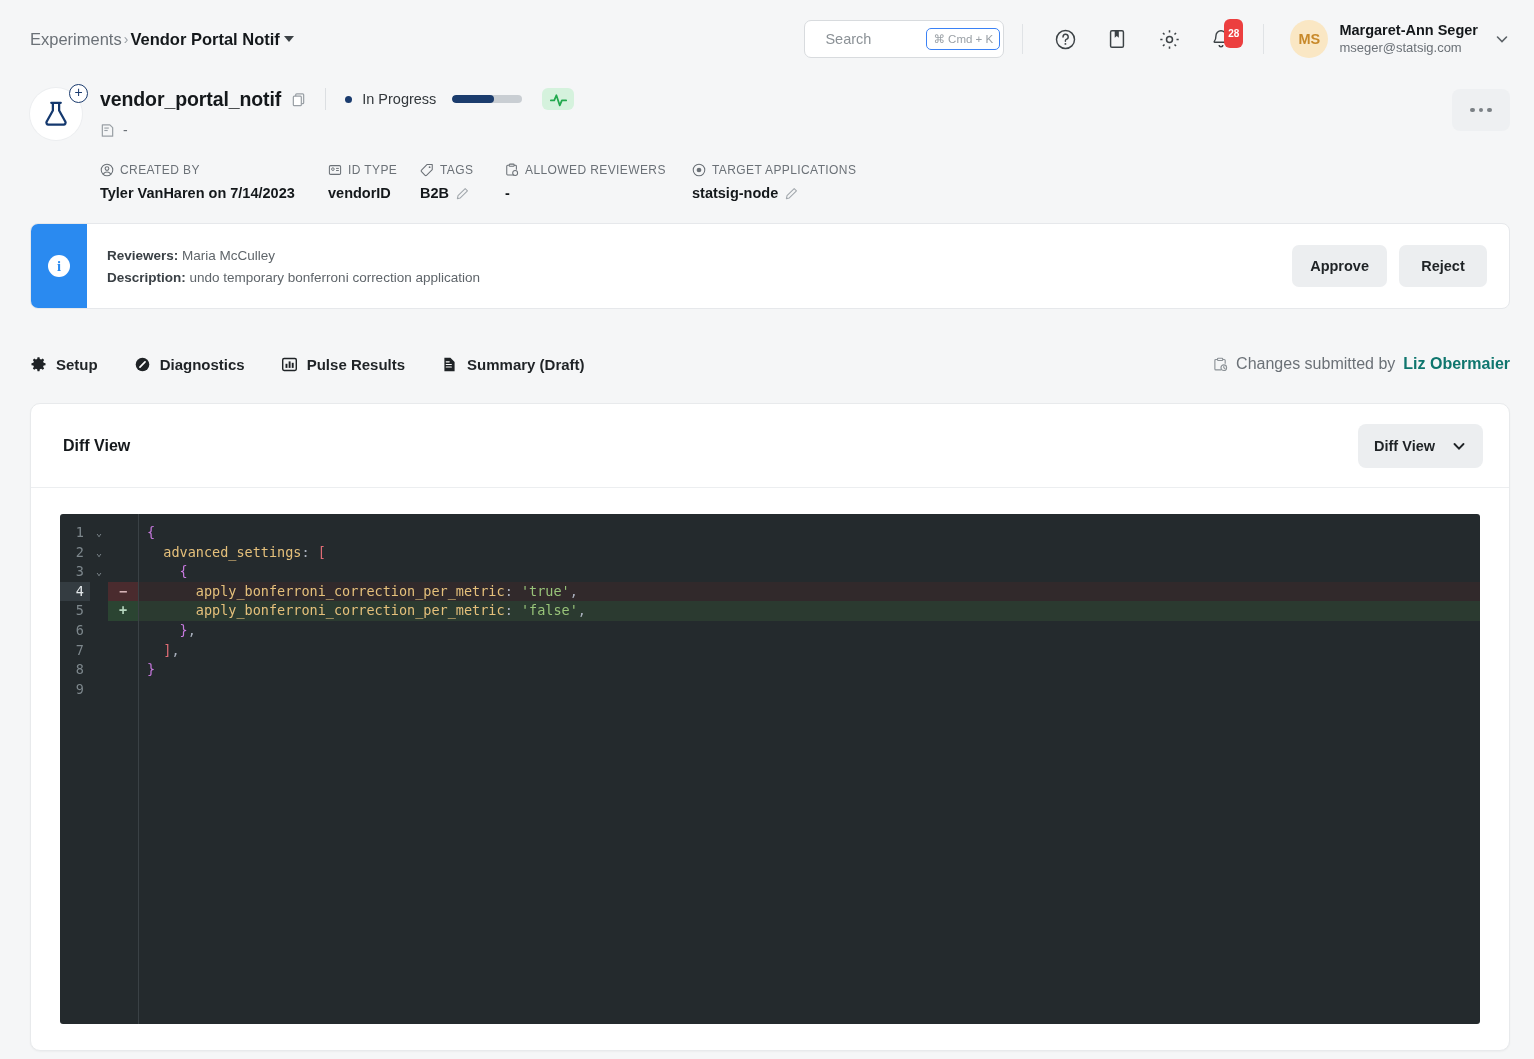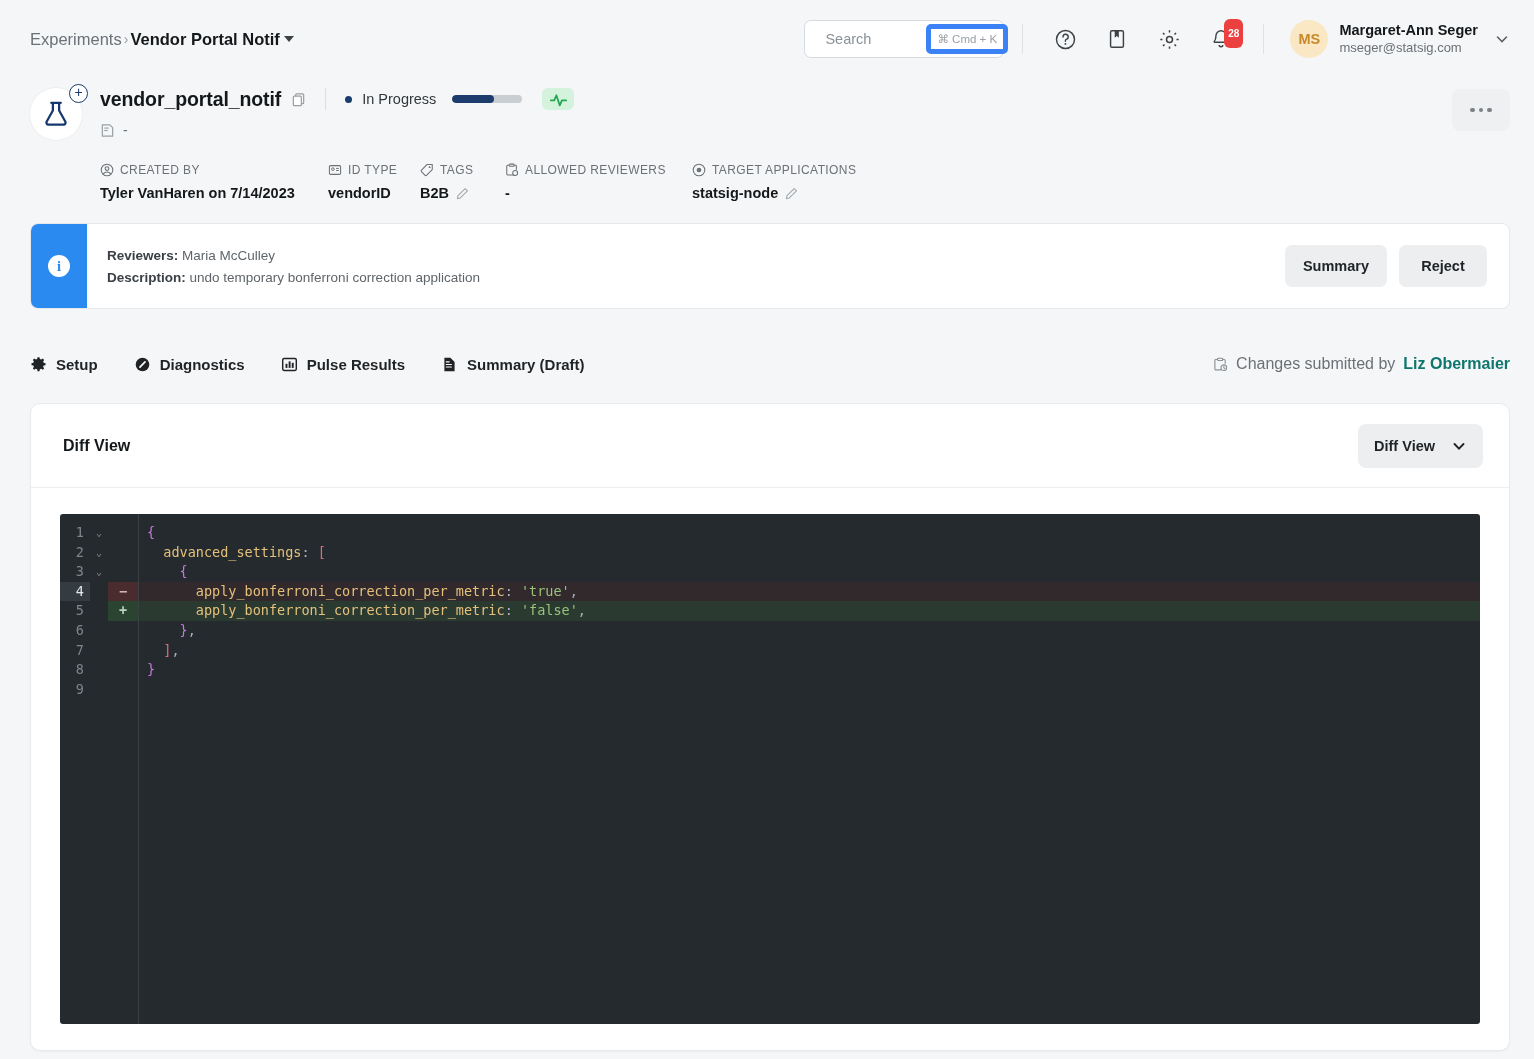--- a/index.html
+++ b/index.html
@@ -32,21 +32,21 @@
     background: #fff; padding: 0 9px 0 11px;
   }
   .search-box input {
     border: 0; outline: 0; font-size: 14.5px; color: #6b7177;
     font-family: "Liberation Sans", sans-serif; width: 92px; background: transparent;
   }
   .search-box input::placeholder { color: #8b9196; }
   .kbd {
     margin-left: auto;
     font-size: 11.5px; color: #9aa0a6;
-    border: 5px solid #3b82f6; border-radius: 5px;
+    border: 1px solid #3b82f6; border-radius: 5px;
     padding: 3px 6px; white-space: nowrap;
   }
   .divider-v { width: 1px; height: 30px; background: #e0e3e6; margin: 0 14px; }
   .icon-btn {
     width: 34px; height: 34px; display: flex; align-items: center; justify-content: center;
     position: relative; margin: 0 7px; cursor: pointer;
   }
   .badge {
     position: absolute; top: -3px; right: -5px;
     background: #ec3f3f; color: #fff; font-size: 10px; font-weight: 700;
@@ -401,21 +401,21 @@
     <div class="banner-sub">
       <b>Reviewers:</b>
       <span>Maria McCulley</span>
     </div>
     <div class="banner-sub" style="margin-top:2px">
       <b>Description:</b>
       <span>undo temporary bonferroni correction application</span>
     </div>
   </div>
   <div class="banner-actions">
-    <button class="btn">Summary</button>
+    <button class="btn">Approve</button>
     <button class="btn">Reject</button>
   </div>
 </div>
 
 <div class="tabs-row">
   <div class="tab">
     <svg width="17" height="17" viewBox="0 0 24 24">
       <path d="M12 8.1a3.9 3.9 0 1 0 0 7.8 3.9 3.9 0 0 0 0-7.8zm0 2.3a1.6 1.6 0 1 1 0 3.2 1.6 1.6 0 0 1 0-3.2z" fill="#1f2326"></path>
       <path d="M10.6 1.6h2.8l.5 2.6 1.9.8 2.2-1.5 2 2-1.5 2.2.8 1.9 2.6.5v2.8l-2.6.5-.8 1.9 1.5 2.2-2 2-2.2-1.5-1.9.8-.5 2.6h-2.8l-.5-2.6-1.9-.8-2.2 1.5-2-2 1.5-2.2-.8-1.9-2.6-.5v-2.8l2.6-.5.8-1.9L4 5.5l2-2 2.2 1.5 1.9-.8z" fill="#1f2326"></path>
     </svg>

